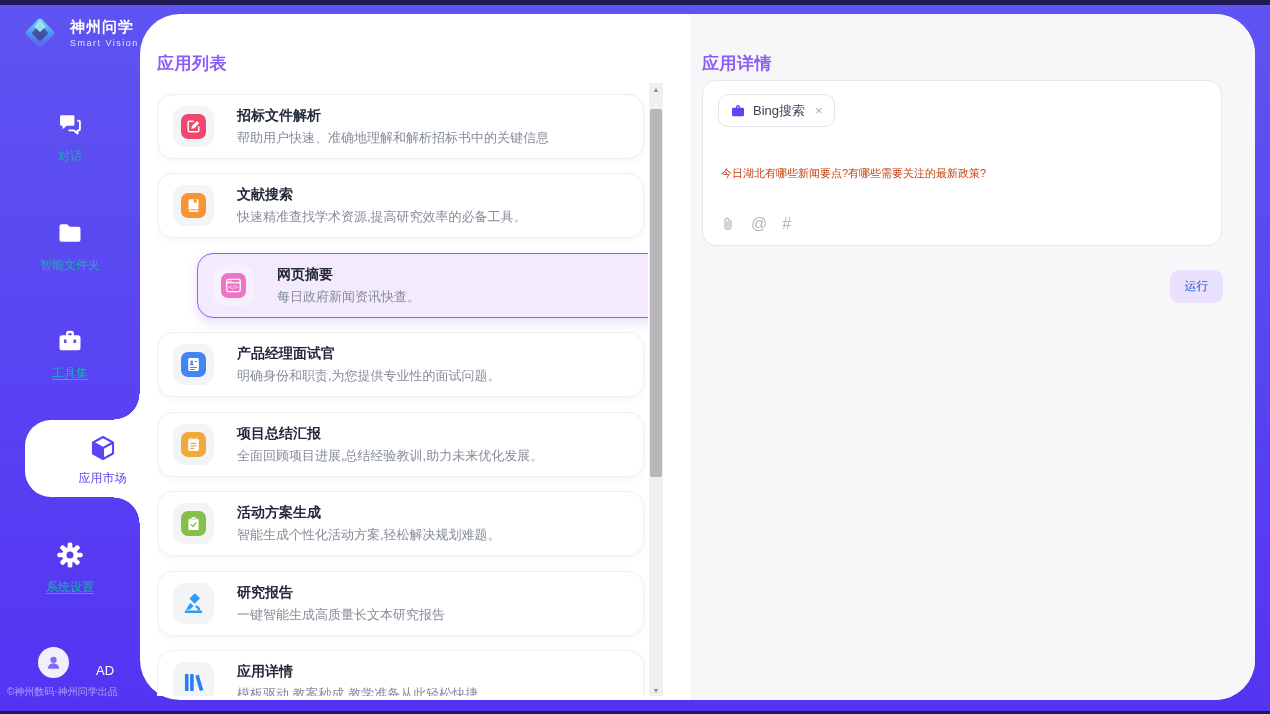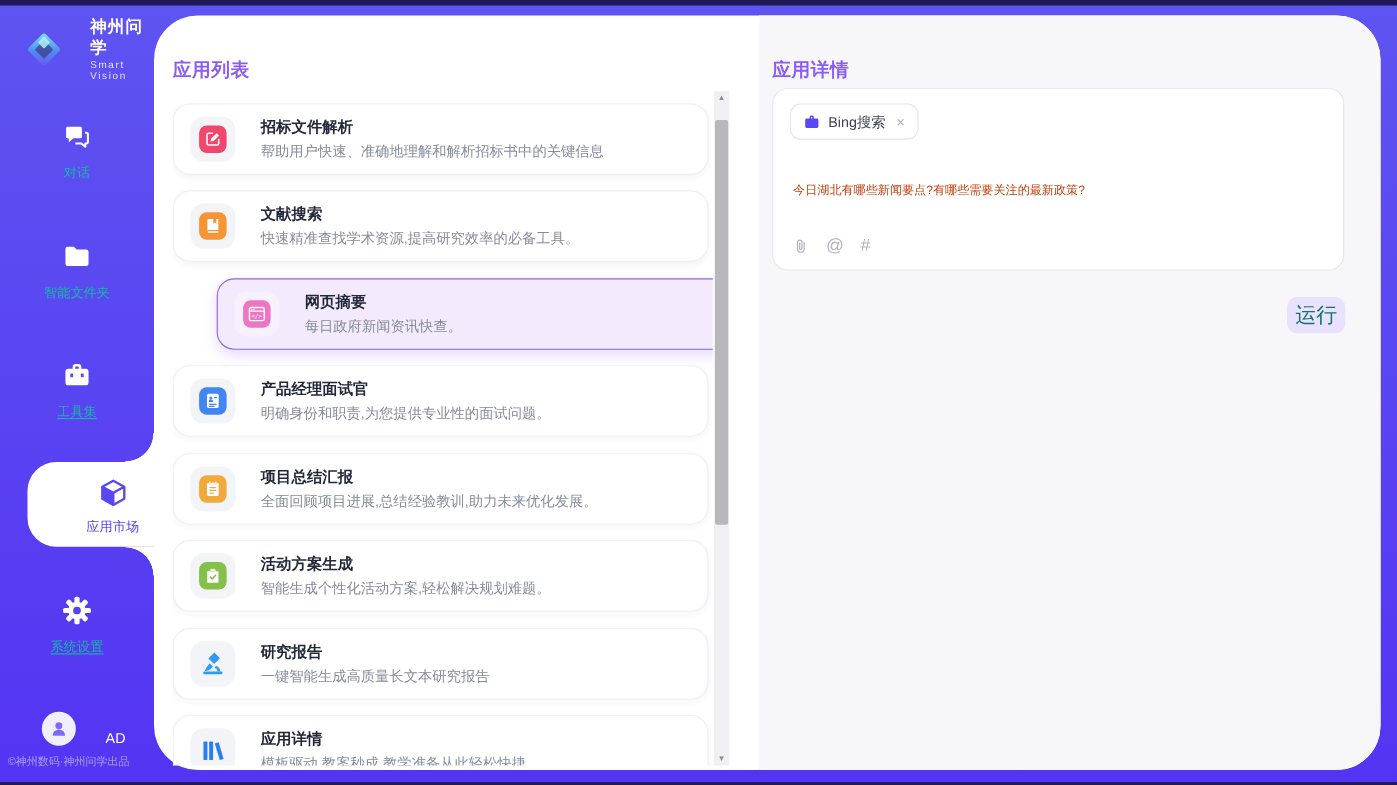--- a/index.html
+++ b/index.html
@@ -81,28 +81,28 @@
   .message{
     position:absolute;left:18px;top:84px;right:18px;
     font-size:11px;color:#c2410c;line-height:1.5;cursor:text;
   }
   .composer{position:absolute;left:17px;bottom:13px;display:flex;align-items:center;gap:15px;color:#b0b6c1;}
   .composer .ic{display:flex;align-items:center;cursor:pointer;}
   .composer svg{width:16px;height:16px;}
   .txt-ic{font-size:16px;line-height:16px;}
   .run{
     position:absolute;left:480px;top:256px;width:53px;height:33px;
-    background:#e9e1fd;color:#0f766e;font-size:19px;
+    background:#e9e1fd;color:#1d4ed8;font-size:12px;
     border:none;border-radius:9px;cursor:pointer;
     font-family:"Liberation Sans","DejaVu Sans",sans-serif;
   }
 
   
   .sidebar{position:absolute;left:0;top:0;width:140px;height:714px;}
-  .logo{position:absolute;left:22px;top:15px;display:flex;align-items:center;gap:24px;}
+  .logo{position:absolute;left:22px;top:15px;display:flex;align-items:center;gap:12px;}
   .logo-mark svg{width:36px;height:36px;display:block;}
   .logo-title{font-size:15px;font-weight:700;color:#fff;letter-spacing:1px;}
   .logo-sub{font-size:9px;color:#e4e2ff;letter-spacing:1.5px;margin-top:1px;}
   .nav-item{position:absolute;left:0;width:140px;text-align:center;cursor:pointer;}
   .nav-item .nav-icon svg{width:28px;height:28px;display:inline-block;}
   .nav-icon{color:#fff;}
   .nav-label{display:block;margin-top:6px;font-size:12px;color:#14b8a6;}
   .nav-label.u{text-decoration:underline;text-underline-offset:2px;}
   .active-tab{
     position:absolute;left:25px;top:420px;width:117px;height:77px;

